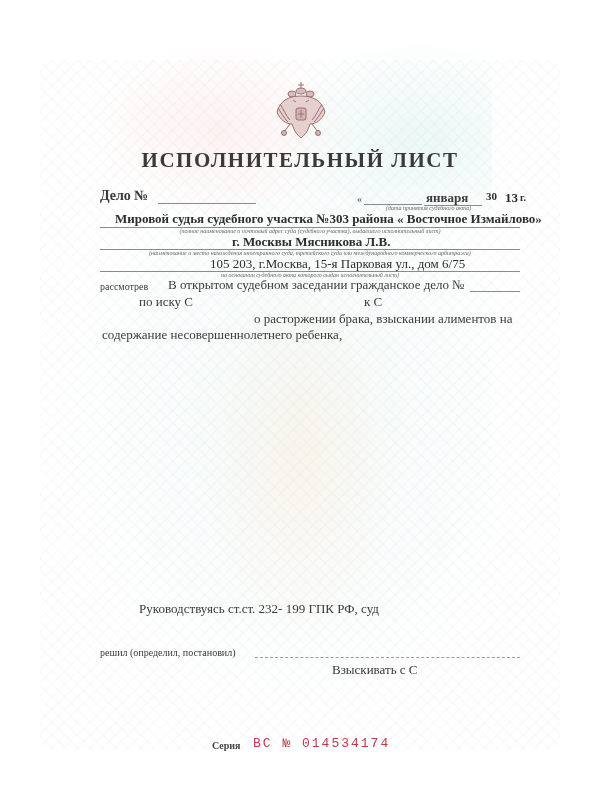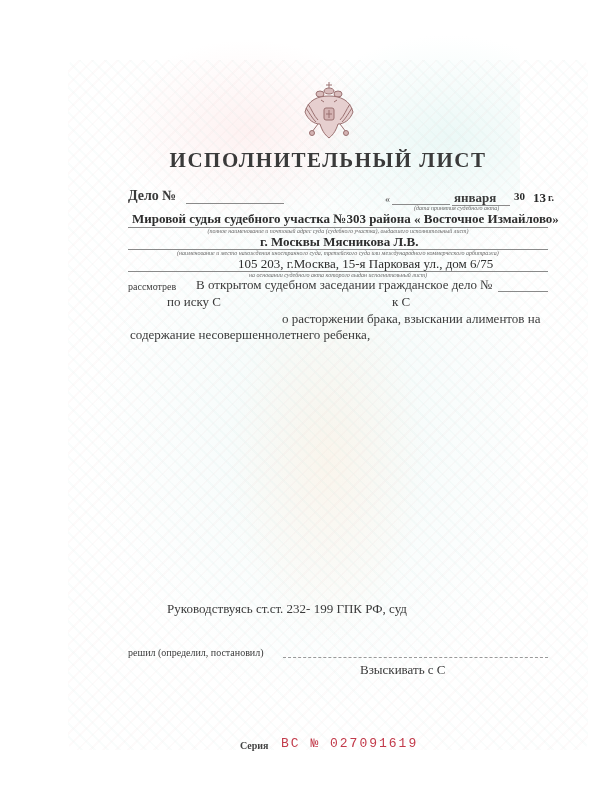--- a/index.html
+++ b/index.html
@@ -10,21 +10,20 @@
       color: #2a2a2a;
     }
     .paper {
       position: absolute; left: 0; top: 0; width: 492px; height: 800px;
       background:
         radial-gradient(ellipse 140px 260px at 300px 460px, rgba(255,240,225,0.55), rgba(255,255,255,0) 70%),
         radial-gradient(ellipse 180px 120px at 220px 130px, rgba(252,225,225,0.45), rgba(255,255,255,0) 75%),
         radial-gradient(ellipse 200px 140px at 420px 140px, rgba(215,242,238,0.5), rgba(255,255,255,0) 75%),
         radial-gradient(ellipse 300px 360px at 300px 420px, rgba(232,246,244,0.55), rgba(255,255,255,0) 80%),
         #ffffff;
-      margin-left: 28px;
     }
     .guilloche {
       position: absolute; left: 40px; top: 60px; width: 520px; height: 690px;
       background-image:
         repeating-linear-gradient(45deg, rgba(200,230,225,0.10) 0 2px, rgba(255,255,255,0) 2px 9px),
         repeating-linear-gradient(-45deg, rgba(240,210,210,0.10) 0 2px, rgba(255,255,255,0) 2px 9px);
       border-radius: 8px;
     }
     .abs { position: absolute; white-space: nowrap; }
     .emblem { left: 272px; top: 80px; width: 58px; height: 62px; }
@@ -81,21 +80,21 @@
 
   <div class="abs" style="left:357px; top:193px; font-size:10px; color:#555;">«</div>
   <div class="line" style="left:364px; top:204px; width:58px;"></div>
   <div class="abs bold" style="left:426px; top:190px; font-size:13px; color:#3a3a3a;">января</div>
   <div class="line" style="left:424px; top:205px; width:58px;"></div>
   <div class="abs bold" style="left:486px; top:190px; font-size:11px;">30</div>
   <div class="abs bold" style="left:505px; top:190px; font-size:13px;">13</div>
   <div class="abs bold" style="left:520px; top:192px; font-size:10px;">г.</div>
   <div class="caption" style="left:386px; top:205px;">(дата принятия судебного акта)</div>
 
-  <div class="abs bold" style="left:104px; top:211px; font-size:13px; color:#2e2e2e;">Мировой судья судебного участка №303 района  « Восточное Измайлово»</div>
+  <div class="abs bold" style="left:115px; top:211px; font-size:13px; color:#2e2e2e;">Мировой судья судебного участка №303 района  « Восточное Измайлово»</div>
   <div class="line" style="left:100px; top:227px; width:420px;"></div>
   <div class="caption" style="left:100px; width:420px; top:228px;">(полное наименование и почтовый адрес суда (судебного участка), выдавшего исполнительный лист)</div>
 
   <div class="abs bold" style="left:232px; top:234px; font-size:13px; color:#2e2e2e;">г. Москвы  Мясникова Л.В.</div>
   <div class="line" style="left:100px; top:249px; width:420px;"></div>
   <div class="caption" style="left:100px; width:420px; top:250px;">(наименование и место нахождения иностранного суда, третейского суда или международного коммерческого арбитража)</div>
 
   <div class="abs" style="left:210px; top:256px; font-size:13px; color:#2e2e2e;">105 203, г.Москва, 15-я Парковая ул., дом 6/75</div>
   <div class="line" style="left:100px; top:271px; width:420px;"></div>
   <div class="caption" style="left:100px; width:420px; top:272px;">на основании судебного акта которого выдан исполнительный лист)</div>
@@ -110,14 +109,14 @@
   <div class="abs body-text" style="left:102px; top:327px;">содержание несовершеннолетнего ребенка,</div>
   <div class="abs body-text" style="left:254px; top:311px;">о  расторжении  брака,     взыскании  алиментов  на</div>
 
   <div class="abs body-text" style="left:139px; top:601px;">Руководствуясь ст.ст. 232- 199 ГПК РФ, суд</div>
 
   <div class="abs label-sm" style="left:100px; top:647px; font-size:10px;">решил (определил, постановил)</div>
   <div class="dotline" style="left:255px; top:657px; width:265px;"></div>
   <div class="abs body-text" style="left:332px; top:662px;">Взыскивать с С</div>
 
   <div class="abs serial-label" style="left:212px; top:740px;">Серия</div>
-  <div class="abs serial" style="left:253px; top:736px;">ВС № 027091619</div>
+  <div class="abs serial" style="left:253px; top:736px;">ВС № 014534174</div>
 </div>
 
 </body></html>

